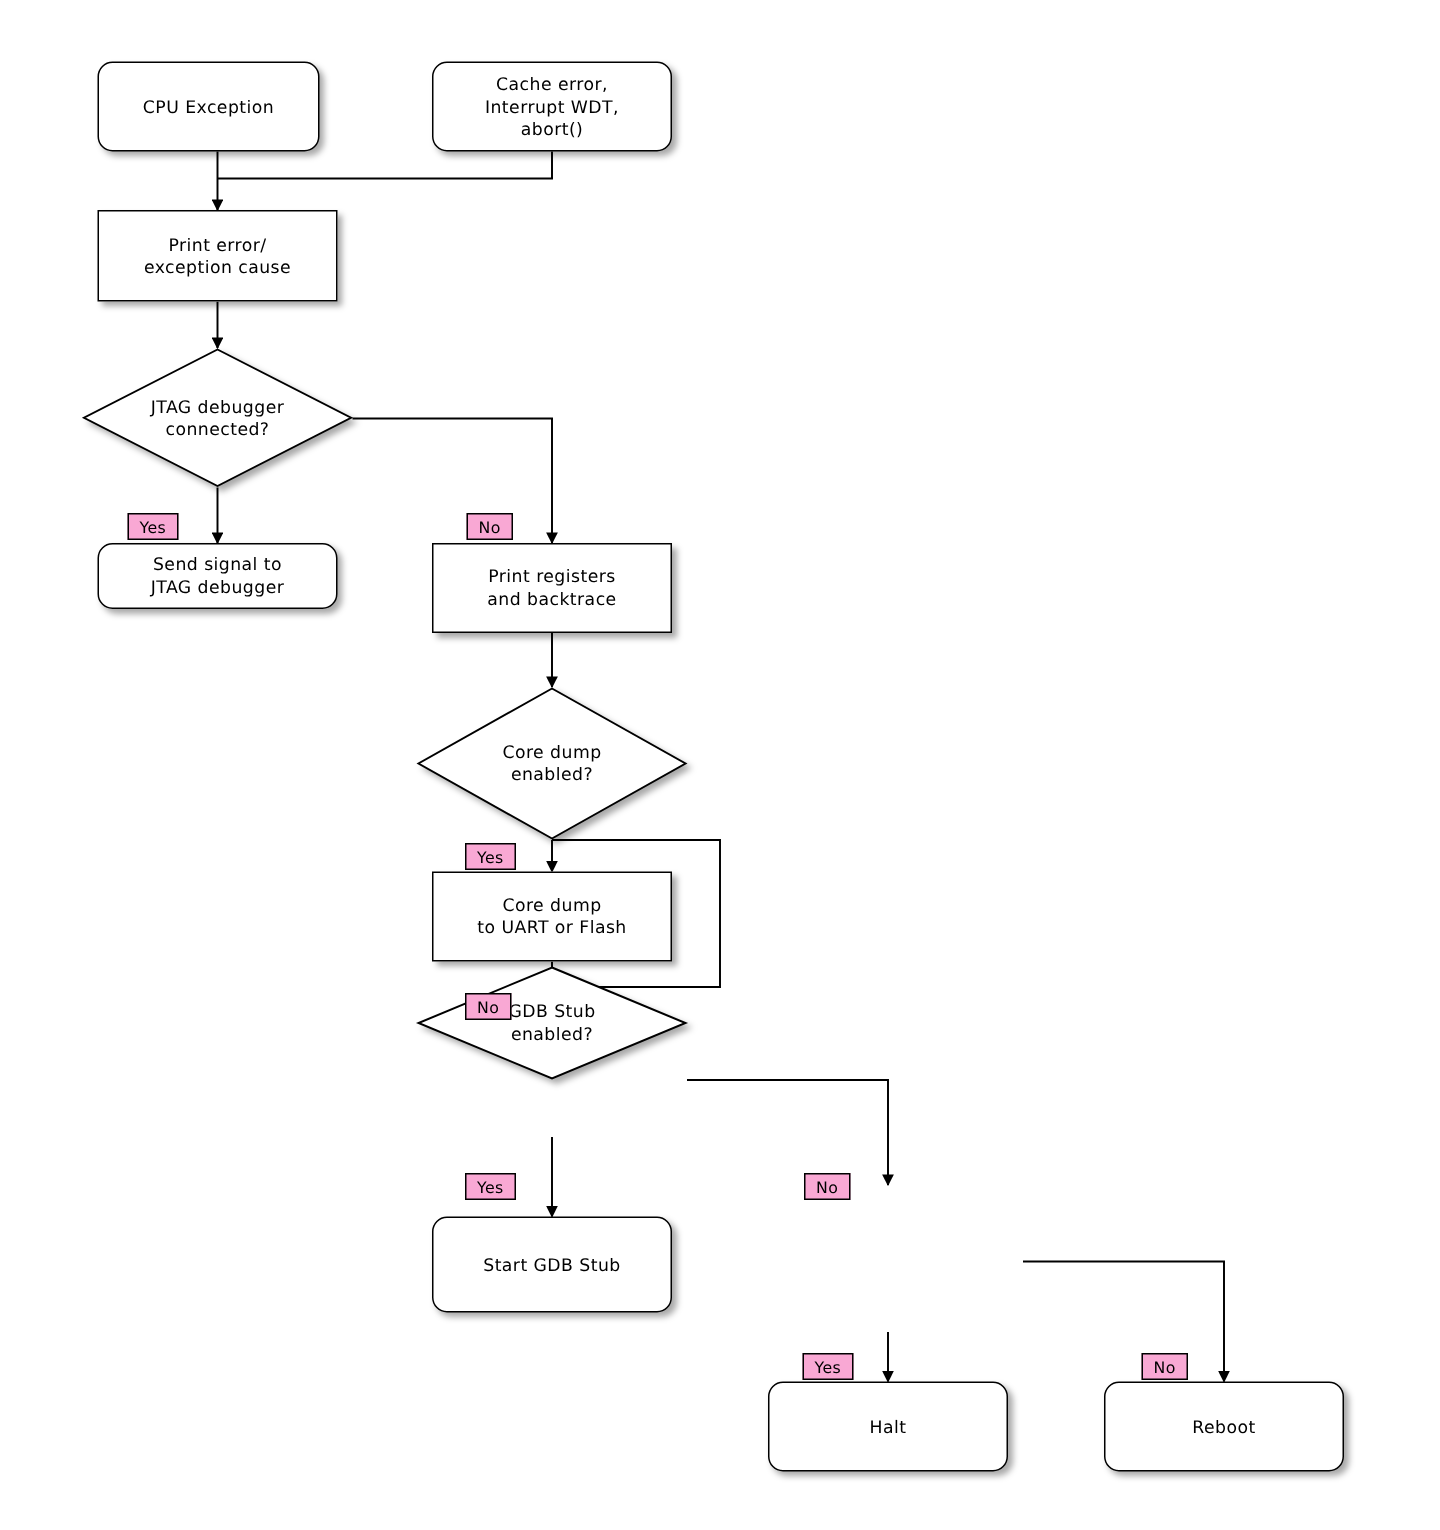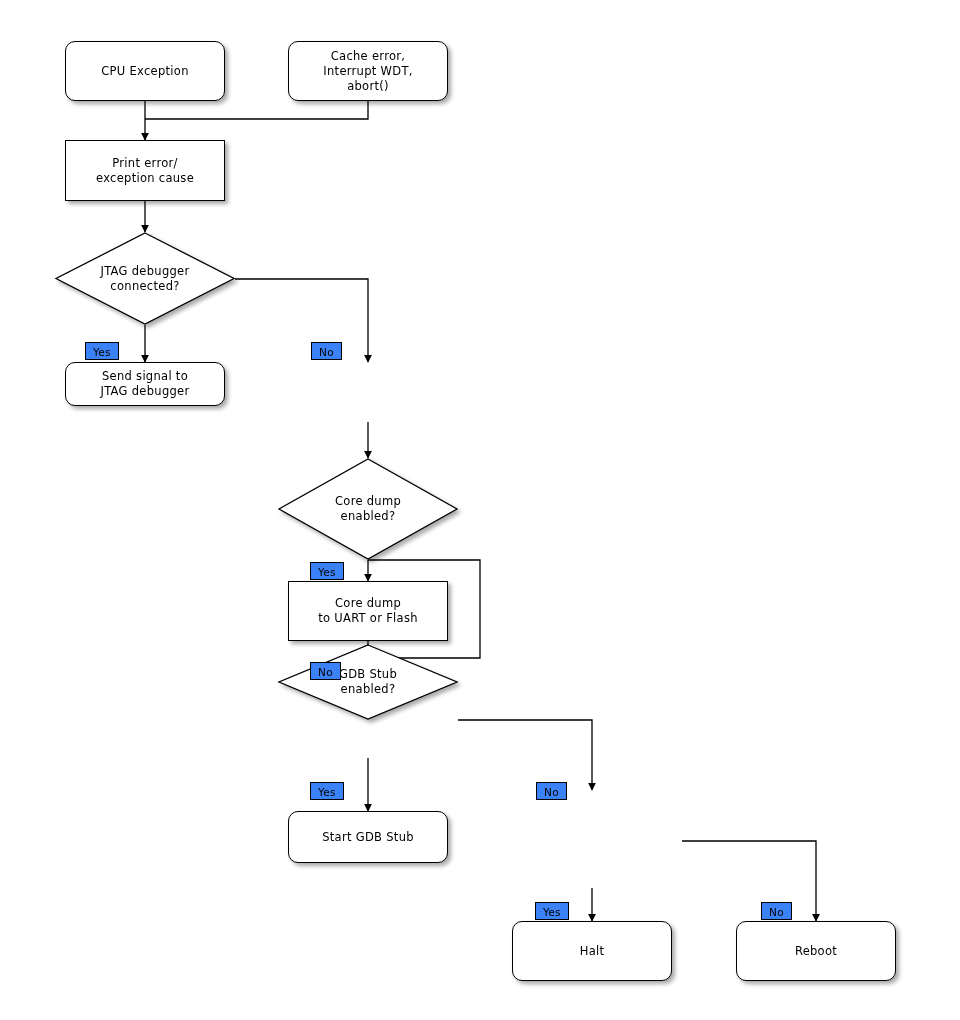--- a/index.html
+++ b/index.html
@@ -71,21 +71,21 @@
     font-size: 11.5px;
     line-height: 15px;
     letter-spacing: 0.3px;
     color: #000000;
     white-space: pre-line;
     pointer-events: none;
   }
   .edge-label {
     position: absolute;
     box-sizing: border-box;
-    background: #3b82f6;
+    background: #f9a8d4;
     border: 1px solid #000000;
     color: #000000;
     font-size: 10.5px;
     line-height: 14px;
     letter-spacing: 0.3px;
     height: 18px;
     padding: 1px 7px 0 7px;
     display: flex;
     align-items: center;
     justify-content: center;
@@ -130,21 +130,21 @@
       <path d="M 368 758 L 368 811" marker-end="url(#arrow)"></path>
 
       <path d="M 458 720 L 592 720 L 592 790" marker-end="url(#arrow)"></path>
 
       <path d="M 592 888 L 592 921" marker-end="url(#arrow)"></path>
 
       <path d="M 682 841 L 816 841 L 816 921" marker-end="url(#arrow)"></path>
     </g>
   </svg>
 
-  <div class="node rounded" style="left:65px; top:41px; width:160px; height:60px;">
+  <div class="node rounded" style="left:65px; top:41px; width:148px; height:60px;">
     <span class="node-text">CPU Exception</span>
   </div>
 
   <div class="node rounded" style="left:288px; top:41px; width:160px; height:60px;">
     <span class="node-text">Cache error,
 Interrupt WDT,
 abort()</span>
   </div>
 
   <div class="node square" style="left:65px; top:140px; width:160px; height:61px;">
@@ -158,20 +158,24 @@
     </svg>
     <div class="diamond-label">JTAG debugger
 connected?</div>
   </div>
 
   <div class="node rounded" style="left:65px; top:362px; width:160px; height:44px;">
     <span class="node-text">Send signal to
 JTAG debugger</span>
   </div>
 
+  <div class="node square" style="left:288px; top:362px; width:160px; height:60px;">
+    <span class="node-text">Print registers
+and backtrace</span>
+  </div>
 
   <div class="diamond-wrap" style="left:278px; top:458px; width:180px; height:102px;">
     <svg width="180" height="102" viewBox="0 0 180 102">
       <polygon points="90,1 179,51 90,101 1,51" fill="#ffffff" stroke="#000000" stroke-width="1.3" filter="url(#softshadow)"></polygon>
     </svg>
     <div class="diamond-label">Core dump
 enabled?</div>
   </div>
 
   <div class="node square" style="left:288px; top:581px; width:160px; height:60px;">
@@ -180,21 +184,21 @@
   </div>
 
   <div class="diamond-wrap" style="left:278px; top:644px; width:180px; height:76px;">
     <svg width="180" height="76" viewBox="0 0 180 76">
       <polygon points="90,1 179,38 90,75 1,38" fill="#ffffff" stroke="#000000" stroke-width="1.3" filter="url(#softshadow)"></polygon>
     </svg>
     <div class="diamond-label">GDB Stub
 enabled?</div>
   </div>
 
-  <div class="node rounded" style="left:288px; top:811px; width:160px; height:52px;">
+  <div class="node rounded" style="left:288px; top:811px; width:160px; height:64px;">
     <span class="node-text">Start GDB Stub</span>
   </div>
 
 
   <div class="node rounded" style="left:736px; top:921px; width:160px; height:60px;">
     <span class="node-text">Reboot</span>
   </div>
 
   <div class="node rounded" style="left:512px; top:921px; width:160px; height:60px;">
     <span class="node-text">Halt</span>

